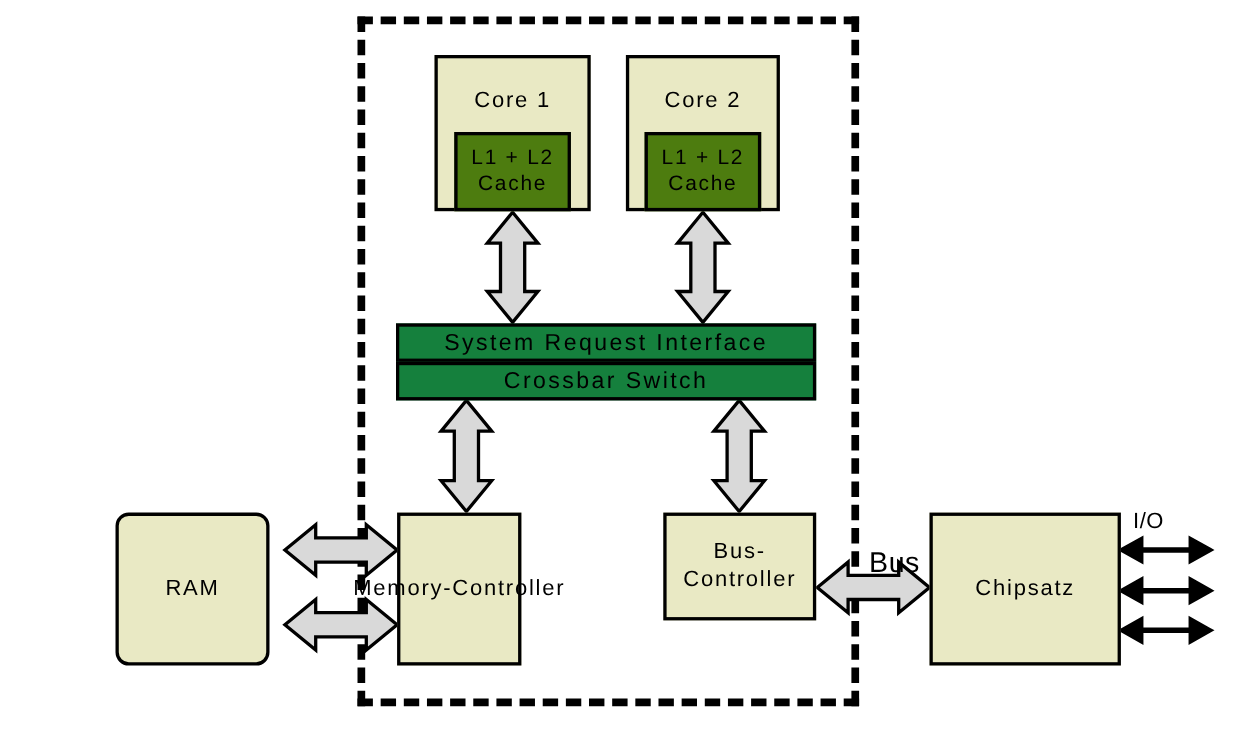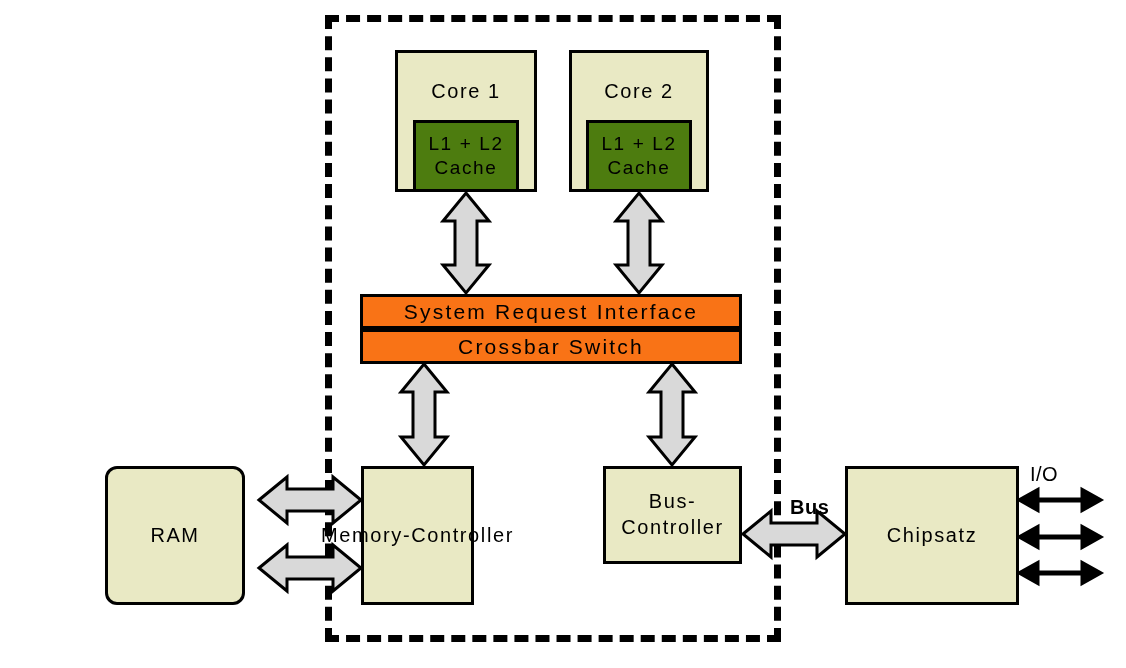--- a/index.html
+++ b/index.html
@@ -16,21 +16,21 @@
     justify-content:center;
     text-align:center;
     color:#000;
     line-height:1.28;
     letter-spacing:1.6px;
   }
   .box.white{background:#4d7c0f;}
 
   .bar{
     position:absolute;
-    background:#f97316;
+    background:#15803d;
     border:3px solid #000;
     box-sizing:border-box;
     display:flex;
     align-items:center;
     justify-content:center;
     letter-spacing:2.2px;
     font-size:21px;
     color:#000;
   }
 
@@ -127,17 +127,17 @@
 
   <div class="box" style="left:566px;top:466px;width:139px;height:98px;font-size:20px;flex-direction:column;">
     <span class="vstack">Bus-</span>
     <span class="vstack">Controller</span>
   </div>
 
   <div class="box" style="left:808px;top:466px;width:174px;height:139px;font-size:20px;">
     <span>Chipsatz</span>
   </div>
 
-  <div class="lbl" style="left:753px;top:496px;font-size:20px;letter-spacing:0.5px;font-weight:bold;">Bus</div>
+  <div class="lbl" style="left:753px;top:496px;font-size:26px;letter-spacing:0.5px;">Bus</div>
 
   <div class="lbl" style="left:993px;top:463px;font-size:20px;letter-spacing:0.5px;">I/O</div>
 
 </div>
 
 </body></html>

